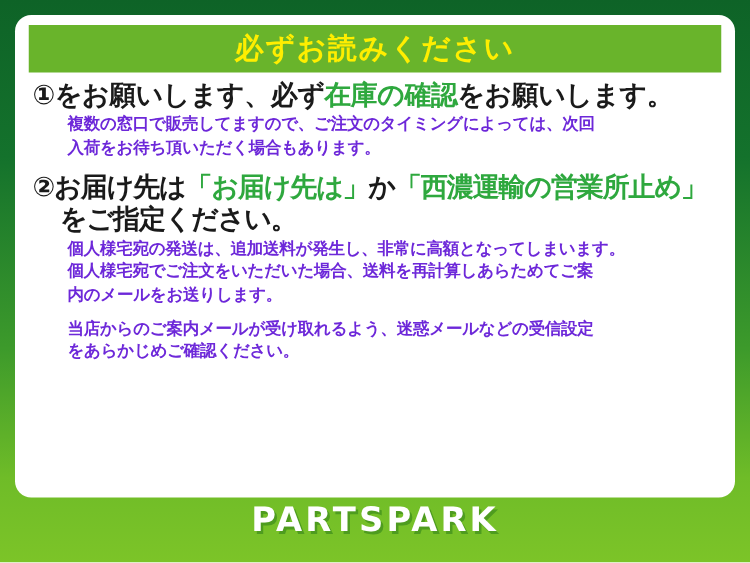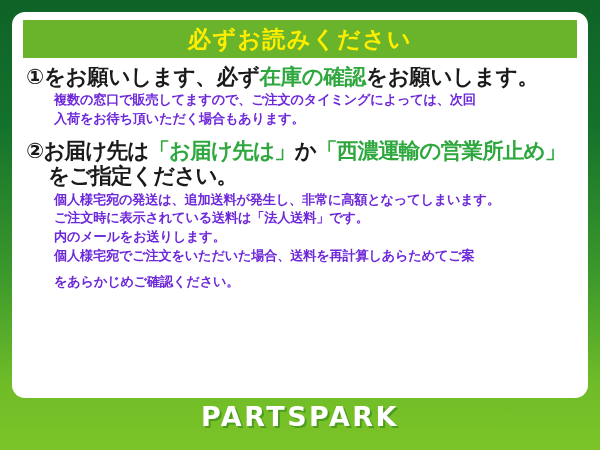--- a/index.html
+++ b/index.html
@@ -148,26 +148,26 @@
         <div class="notice-sub">複数の窓口で販売してますので、ご注文のタイミングによっては、次回</div>
         <div class="notice-sub" style="margin-top:0;">入荷をお待ち頂いただく場合もあります。</div>
       </div>
 
       <div class="notice-item" id="item-2">
         <div class="notice-headline">
           <span>②</span><span>お届け先は</span><span class="hl">「お届け先は」</span><span>か</span><span class="hl">「西濃運輸の営業所止め」</span>
         </div>
         <div class="notice-headline headline-cont">をご指定ください。</div>
         <div class="notice-sub">個人様宅宛の発送は、追加送料が発生し、非常に高額となってしまいます。</div>
-        <div class="notice-sub" style="margin-top:0;">ご注文時に表示されている送料は「法人送料」です。</div>
+        <div class="notice-sub" style="margin-top:0;">個人様宅宛でご注文をいただいた場合、送料を再計算しあらためてご案</div>
         <div class="notice-sub" style="margin-top:0;">内のメールをお送りします。</div>
-        <div class="notice-sub" style="margin-top:0;">個人様宅宛でご注文をいただいた場合、送料を再計算しあらためてご案</div>
       </div>
 
       <div class="notice-item" id="item-3">
+        <div class="notice-sub">当店からのご案内メールが受け取れるよう、迷惑メールなどの受信設定</div>
         <div class="notice-sub" style="margin-top:0;">をあらかじめご確認ください。</div>
       </div>
 
     </div>
   </div>
 
   <div id="footer-brand">
     <span id="brand-text">PARTSPARK</span>
   </div>
 

